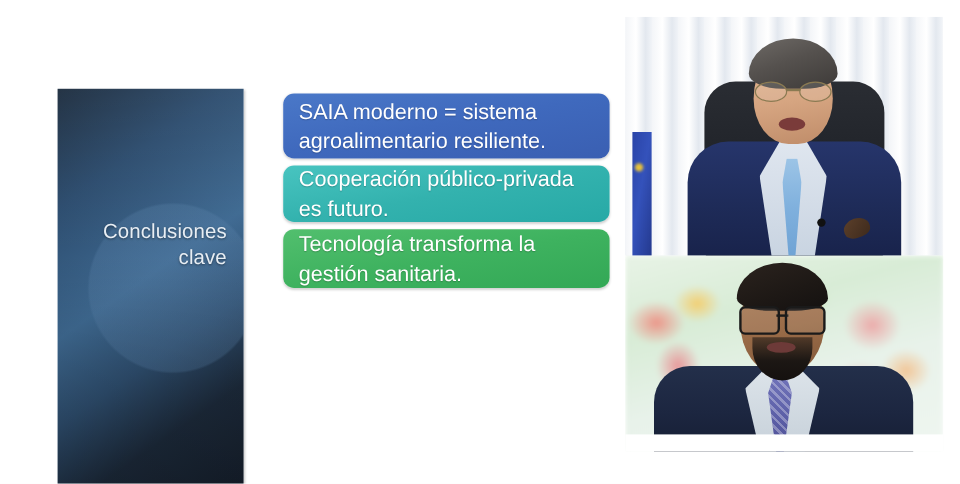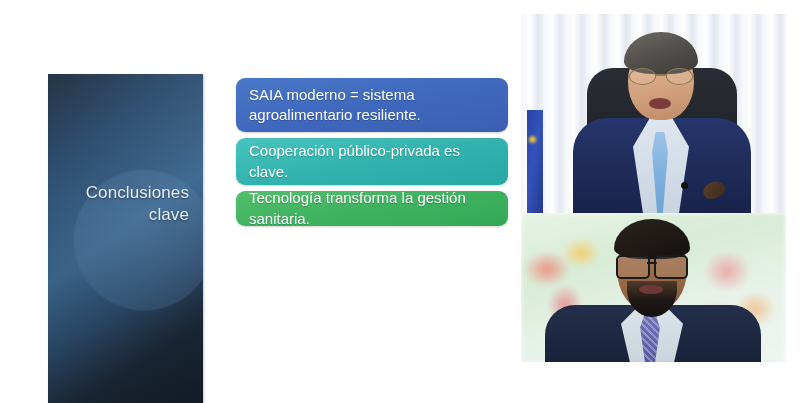--- a/index.html
+++ b/index.html
@@ -66,32 +66,32 @@
     top: 78px;
     width: 272px;
   }
   .bullet-box {
     position: relative;
     border-radius: 9px;
     box-sizing: border-box;
     padding: 9px 28px 9px 13px;
     margin-bottom: 6px;
     color: #ffffff;
-    font-size: 15px;
+    font-size: 18px;
     line-height: 1.36;
     display: flex;
     align-items: center;
     box-shadow: 0 1px 2px rgba(0,0,0,0.18);
     text-shadow: 0 1px 1px rgba(0,0,0,0.22);
   }
   .bullet-box .bullet-text { display: block; width: 100%; }
 
   .bullet-box.b0 { height: 54px; background: linear-gradient(170deg, #4a78c8 0%, #3f69bd 48%, #3a5fb2 100%); }
   .bullet-box.b1 { height: 47px; background: linear-gradient(170deg, #48c4c0 0%, #33b2ae 50%, #27a9a6 100%); }
-  .bullet-box.b2 { height: 35px; background: linear-gradient(170deg, #52bf6e 0%, #3eb25f 50%, #33a856 100%); }
+  .bullet-box.b2 { height: 49px; background: linear-gradient(170deg, #52bf6e 0%, #3eb25f 50%, #33a856 100%); }
   .bullet-box.b3 { height: 48px; background: linear-gradient(170deg, #8cc04c 0%, #7fb83f 50%, #75ae37 100%); }
 
   
   #video-panel {
     position: absolute;
     left: 521px;
     top: 14px;
     width: 265px;
     height: 362px;
   }
@@ -309,21 +309,21 @@
     <div class="sheen"></div>
     <div id="title-text">Conclusiones
 clave</div>
   </div>
 
   <div id="bullet-list">
     <div class="bullet-box b0">
       <span class="bullet-text">SAIA moderno = sistema agroalimentario resiliente.</span>
     </div>
     <div class="bullet-box b1">
-      <span class="bullet-text">Cooperación público-privada es clave.</span>
+      <span class="bullet-text">Cooperación público-privada es futuro.</span>
     </div>
     <div class="bullet-box b2">
       <span class="bullet-text">Tecnología transforma la gestión sanitaria.</span>
     </div>
   </div>
 
   <div id="video-panel">
 
     <div class="video-tile" id="video-tile-top">
       <div class="blinds"></div>

